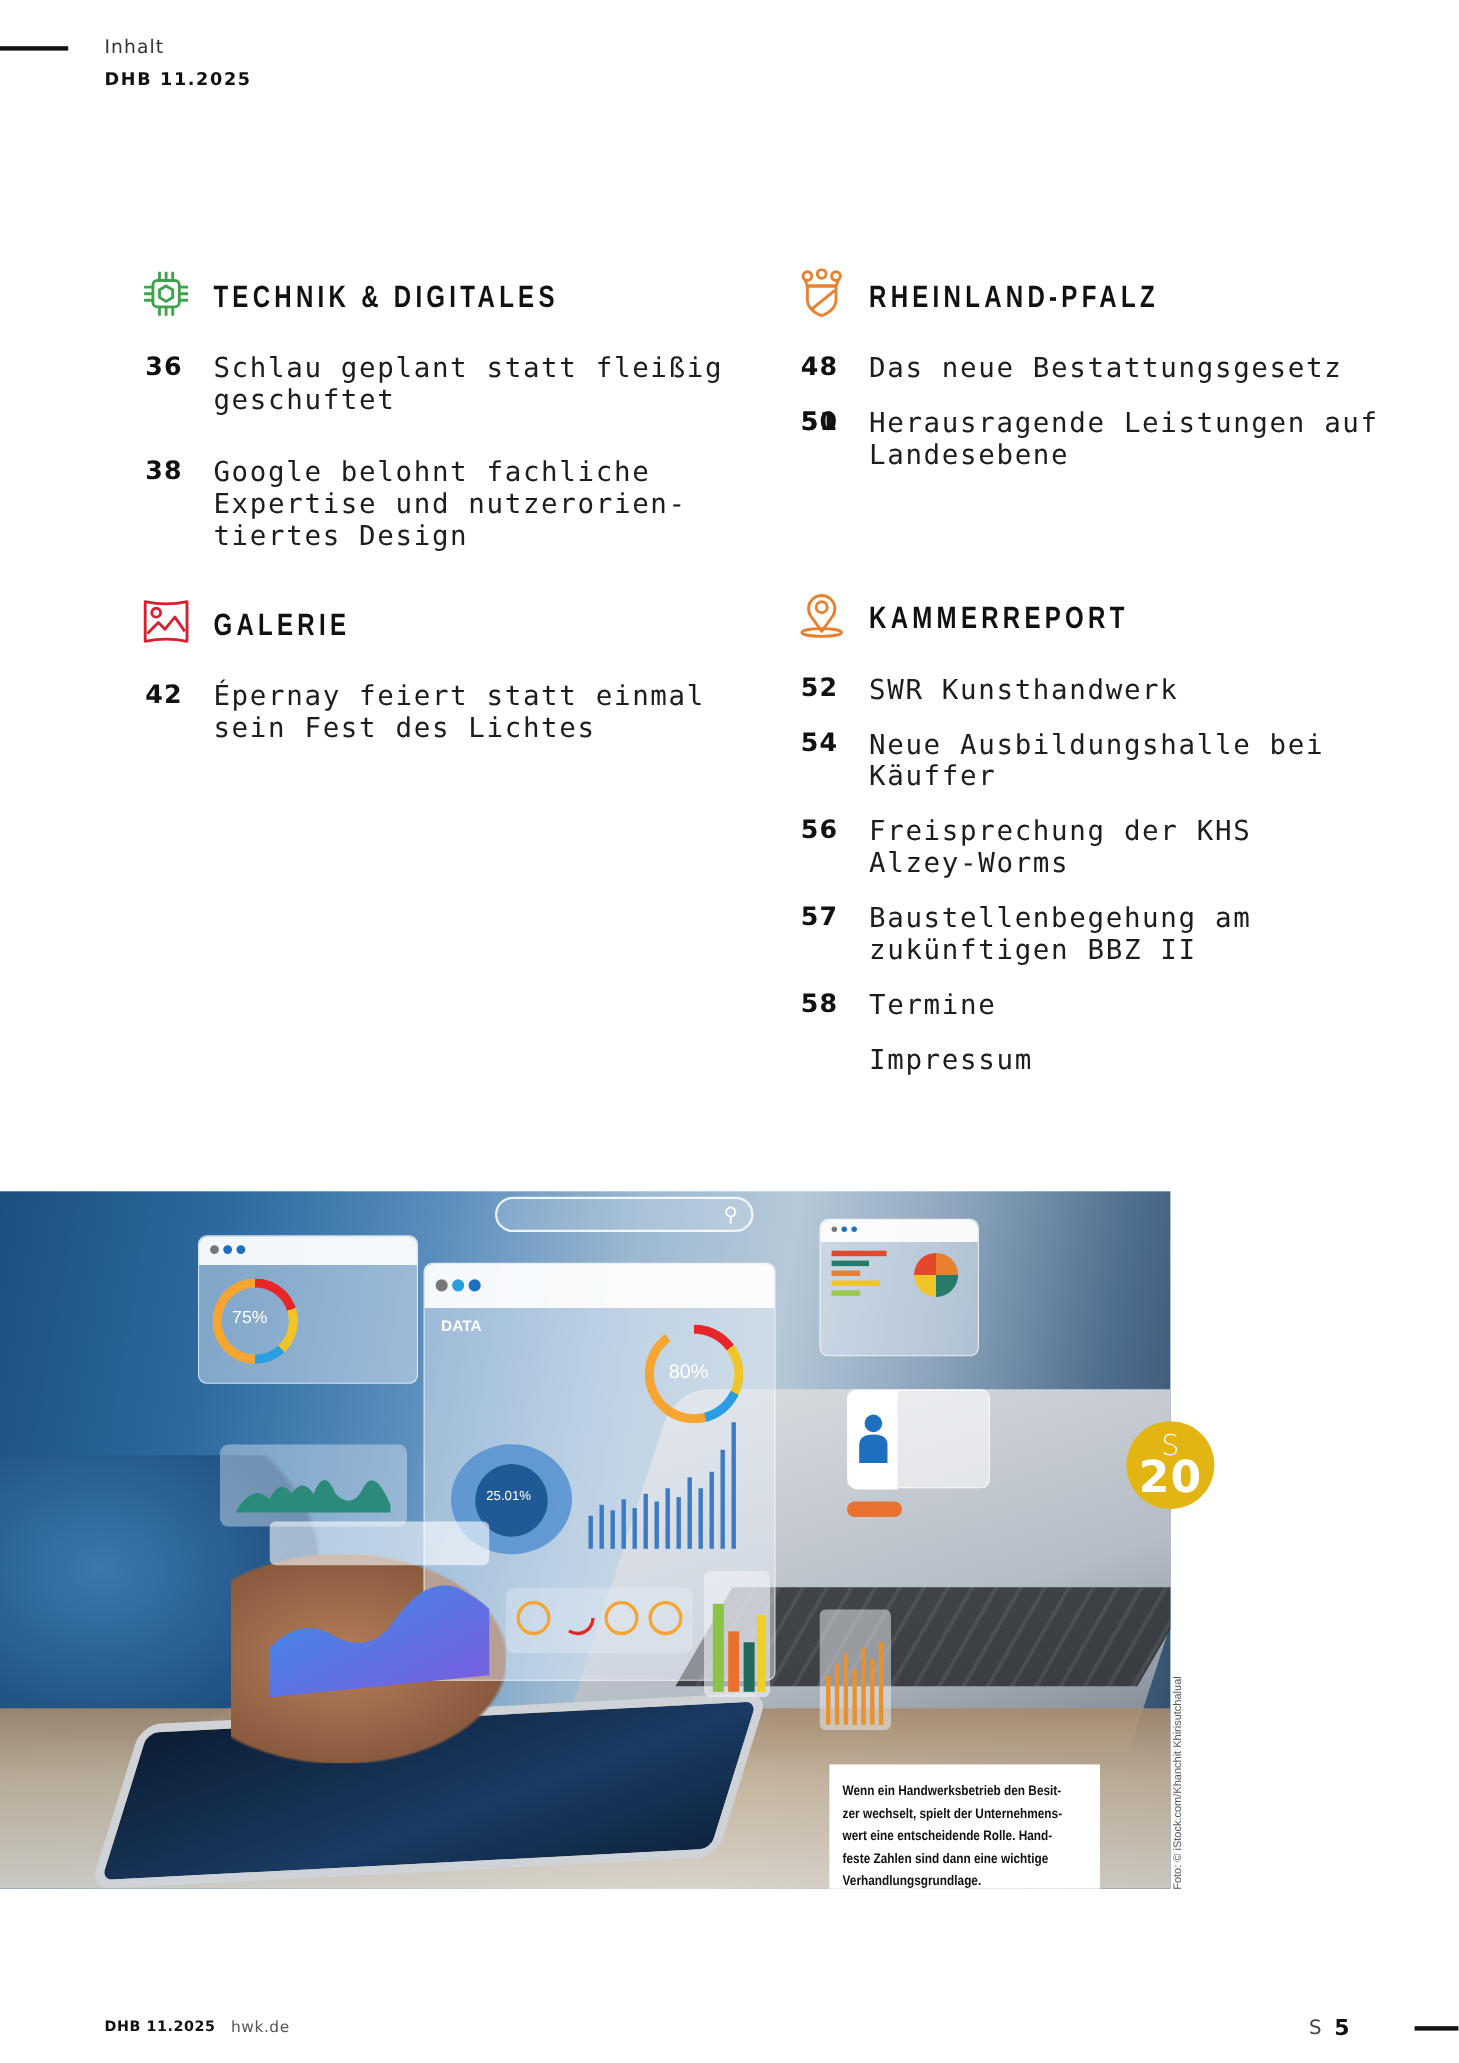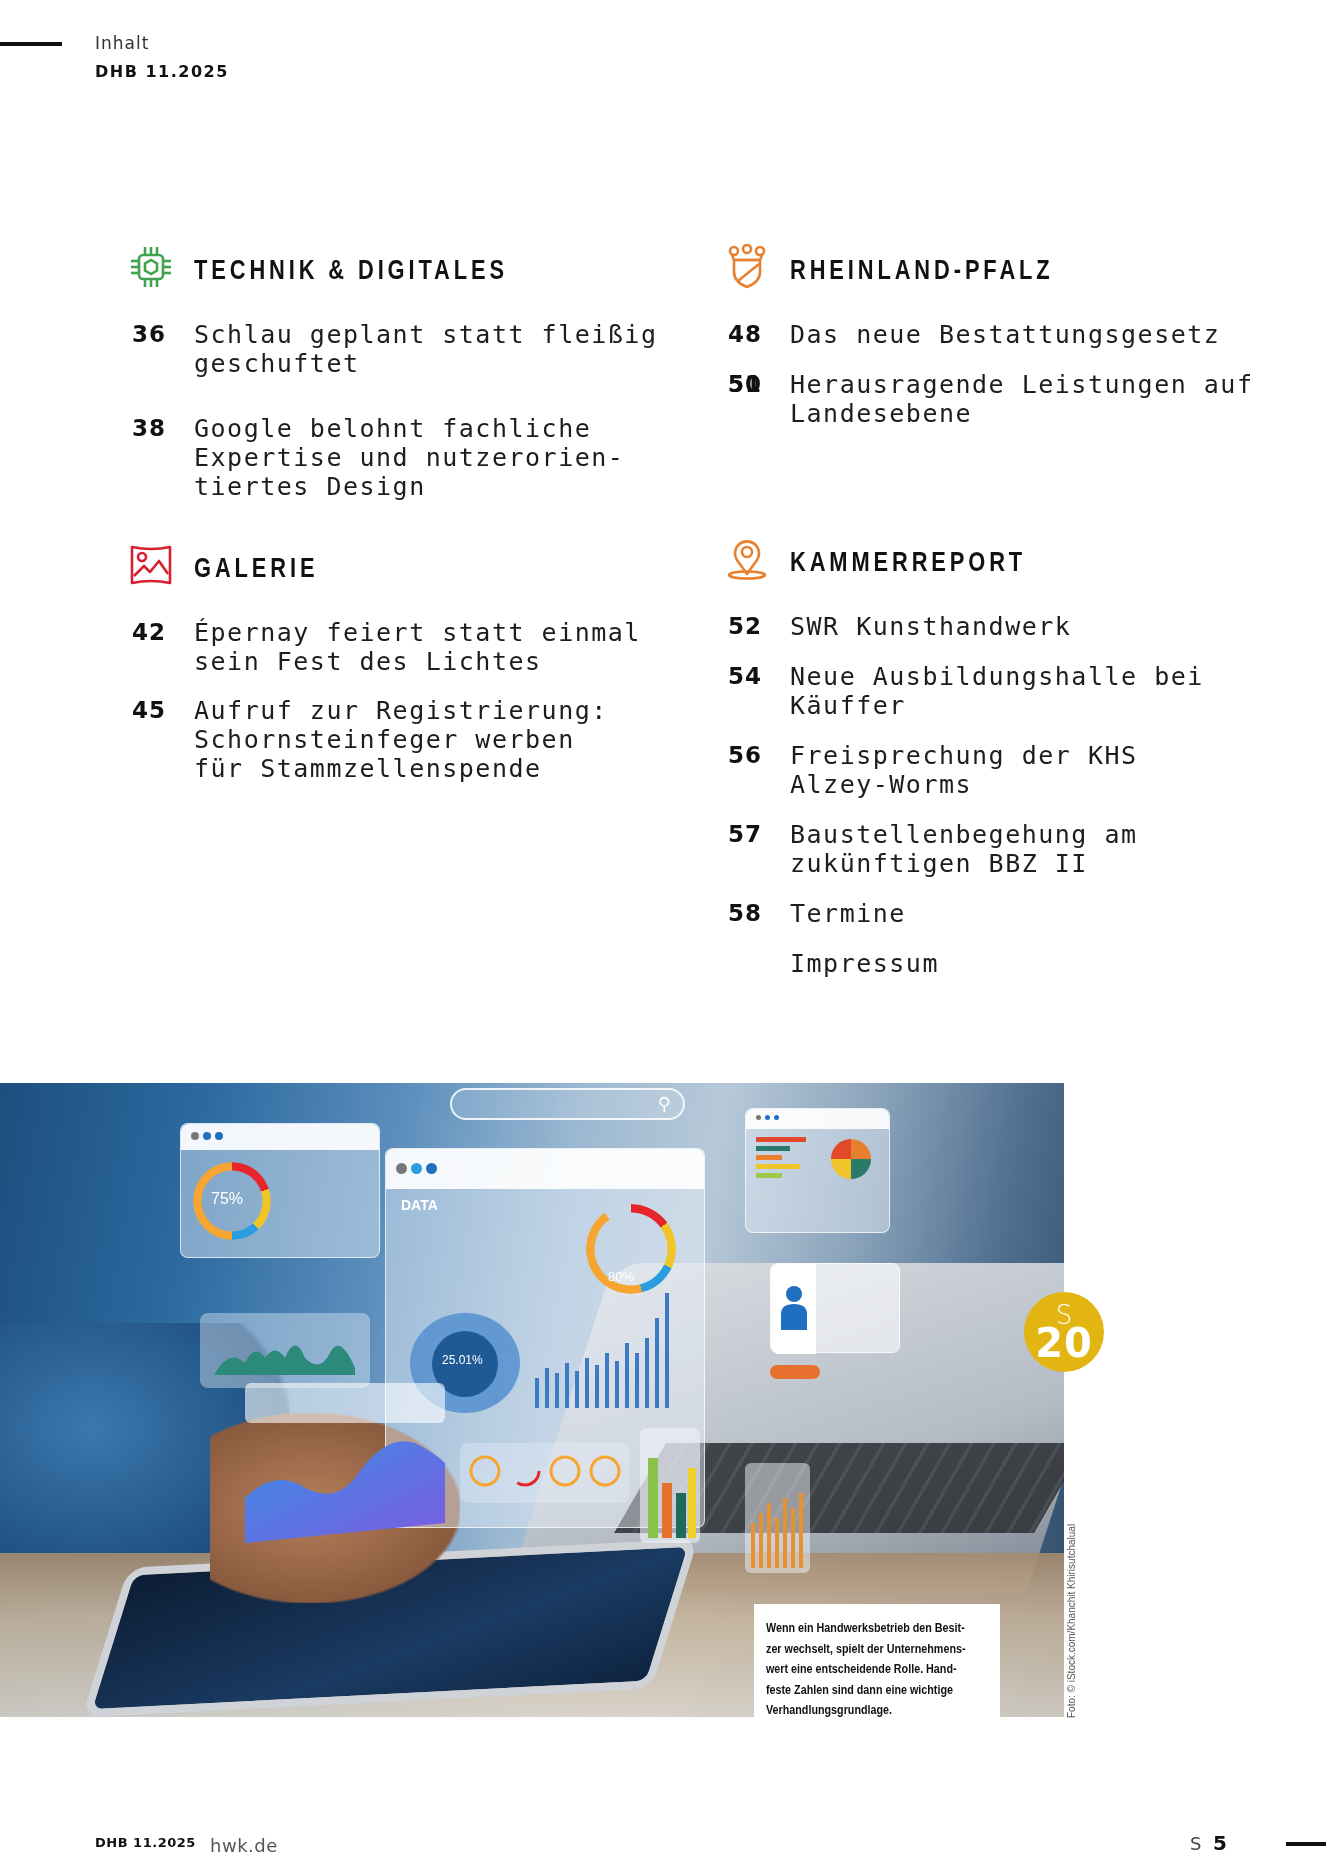--- a/index.html
+++ b/index.html
@@ -65,21 +65,21 @@
   .badge { position: absolute; left: 1024px; top: 1292px; width: 80px; height: 80px; border-radius: 50%; background: #e2b513; color: #fff; text-align: center; }
   .badge .b-s { display: block; font-family: "DejaVu Sans", sans-serif; font-size: 26px; line-height: 26px; margin-top: 10px; font-weight: 300; }
   .badge .b-n { display: block; font-family: "DejaVu Sans", sans-serif; font-weight: bold; font-size: 40px; line-height: 30px; letter-spacing: 1px; }
 
   .caption { position: absolute; left: 754px; top: 1604px; width: 246px; height: 113px; background: #fff; padding: 14px 12px 0 12px; font-family: "Liberation Sans", sans-serif; font-weight: bold; font-size: 12.5px; line-height: 20.5px; color: #111; }
   .caption span { display: block; transform: scaleX(0.86); transform-origin: left; white-space: nowrap; }
 
   .credit { position: absolute; left: 1066px; top: 1718px; transform: rotate(-90deg); transform-origin: left top; font-family: "Liberation Sans", sans-serif; font-size: 10px; color: #555; white-space: nowrap; }
 
   .foot-issue { position: absolute; left: 95px; top: 1835px; font-family: "DejaVu Sans", sans-serif; font-weight: bold; font-size: 13px; letter-spacing: 0.5px; color: #111; }
-  .foot-site { position: absolute; left: 210px; top: 1835px; font-family: "DejaVu Sans", sans-serif; font-size: 18px; letter-spacing: 0.5px; color: #555; }
+  .foot-site { position: absolute; left: 210px; top: 1835px; font-family: "DejaVu Sans", sans-serif; font-size: 14px; letter-spacing: 0.5px; color: #555; }
   .foot-page-s { position: absolute; left: 1190px; top: 1833px; font-family: "DejaVu Sans", sans-serif; font-size: 18px; color: #444; }
   .foot-page-n { position: absolute; left: 1213px; top: 1831px; font-family: "DejaVu Sans", sans-serif; font-weight: bold; font-size: 20px; color: #111; }
   .foot-rule { position: absolute; left: 1286px; top: 1842px; width: 40px; height: 4px; background: #111; }
 </style>
 </head>
 <body>
 
 <div class="top-rule"></div>
 <div class="hdr-section">Inhalt</div>
 <div class="hdr-issue">DHB 11.2025</div>
@@ -128,26 +128,20 @@
         <path d="M6 34 L16 24 L22 30 L31 19 L40 32"></path>
       </svg>
     </div>
     <div class="sec-title">GALERIE</div>
   </div>
   <div class="entry">
     <span class="entry-num">42</span>
     <span class="entry-title">Épernay feiert statt einmal
 sein Fest des Lichtes</span>
   </div>
-  <div class="entry">
-    <span class="entry-num">45</span>
-    <span class="entry-title">Aufruf zur Registrierung:
-Schornsteinfeger werben
-für Stammzellenspende</span>
-  </div>
 </div>
 
 <div class="section" id="sec-rlp">
   <div class="sec-head">
     <div class="sec-icon">
       <svg viewBox="0 0 46 46" fill="none" stroke="#e8812f" stroke-width="2.6" stroke-linejoin="round">
         <circle cx="10" cy="7" r="4"></circle>
           <circle cx="23" cy="5" r="4"></circle>
           <circle cx="36" cy="7" r="4"></circle>
         <path d="M8 11 L10 16 L36 16 L38 11"></path>
@@ -241,21 +235,21 @@
   <div class="panel" style="left:385px;top:65px;width:320px;height:380px;">
     <div class="bar" style="height:40px;">
         <div class="dots" style="top:14px;">
           <i style="width:11px;height:11px;"></i>
           <i style="width:11px;height:11px;background:#2a9ee0;"></i>
           <i style="width:11px;height:11px;"></i>
         </div>
       </div>
     <div class="donut-label" style="left:15px;top:48px;font-size:14px;font-weight:bold;">DATA</div>
     <div class="donut" style="left:200px;top:55px;width:90px;height:90px;background:conic-gradient(#e8262a 0 15%, #f0c52a 15% 32%, #2a9ee0 32% 46%, #f6a531 46% 90%, transparent 90%);-webkit-mask:radial-gradient(circle,transparent 36px,#000 37px);mask:radial-gradient(circle,transparent 36px,#000 37px);"></div>
-    <div class="donut-label" style="left:222px;top:88px;font-size:13px;margin-top:32px;">80%</div>
+    <div class="donut-label" style="left:222px;top:88px;font-size:18px;">80%</div>
   </div>
 
   <svg class="area-chart" style="left:200px;top:230px;" width="170" height="75" viewBox="0 0 170 75">
     <rect width="170" height="75" rx="8" fill="rgba(235,242,250,0.4)"></rect>
     <path d="M15 60 Q30 35 45 50 Q55 30 65 45 Q75 30 85 45 Q95 20 105 45 Q120 60 130 40 Q140 20 155 55 L155 62 L15 62 Z" fill="#2b8a7a"></path>
   </svg>
 
   <div class="donut" style="left:410px;top:230px;width:110px;height:100px;background:#5a94d0;opacity:.9;"></div>
   <div class="donut" style="left:432px;top:248px;width:66px;height:66px;background:#1f5a96;"></div>
   <div class="donut-label" style="left:442px;top:270px;font-size:12px;">25.01%</div>

